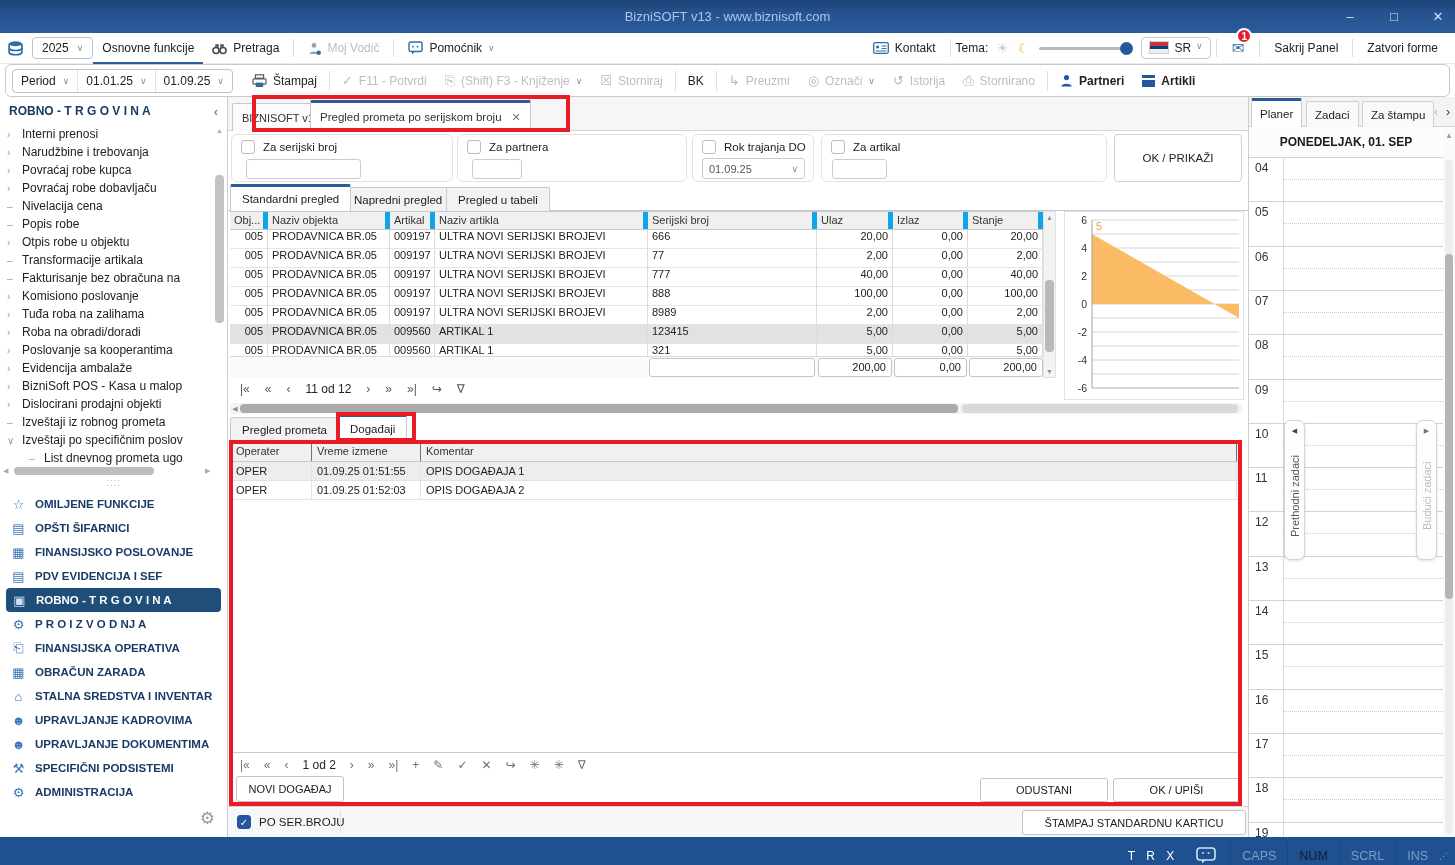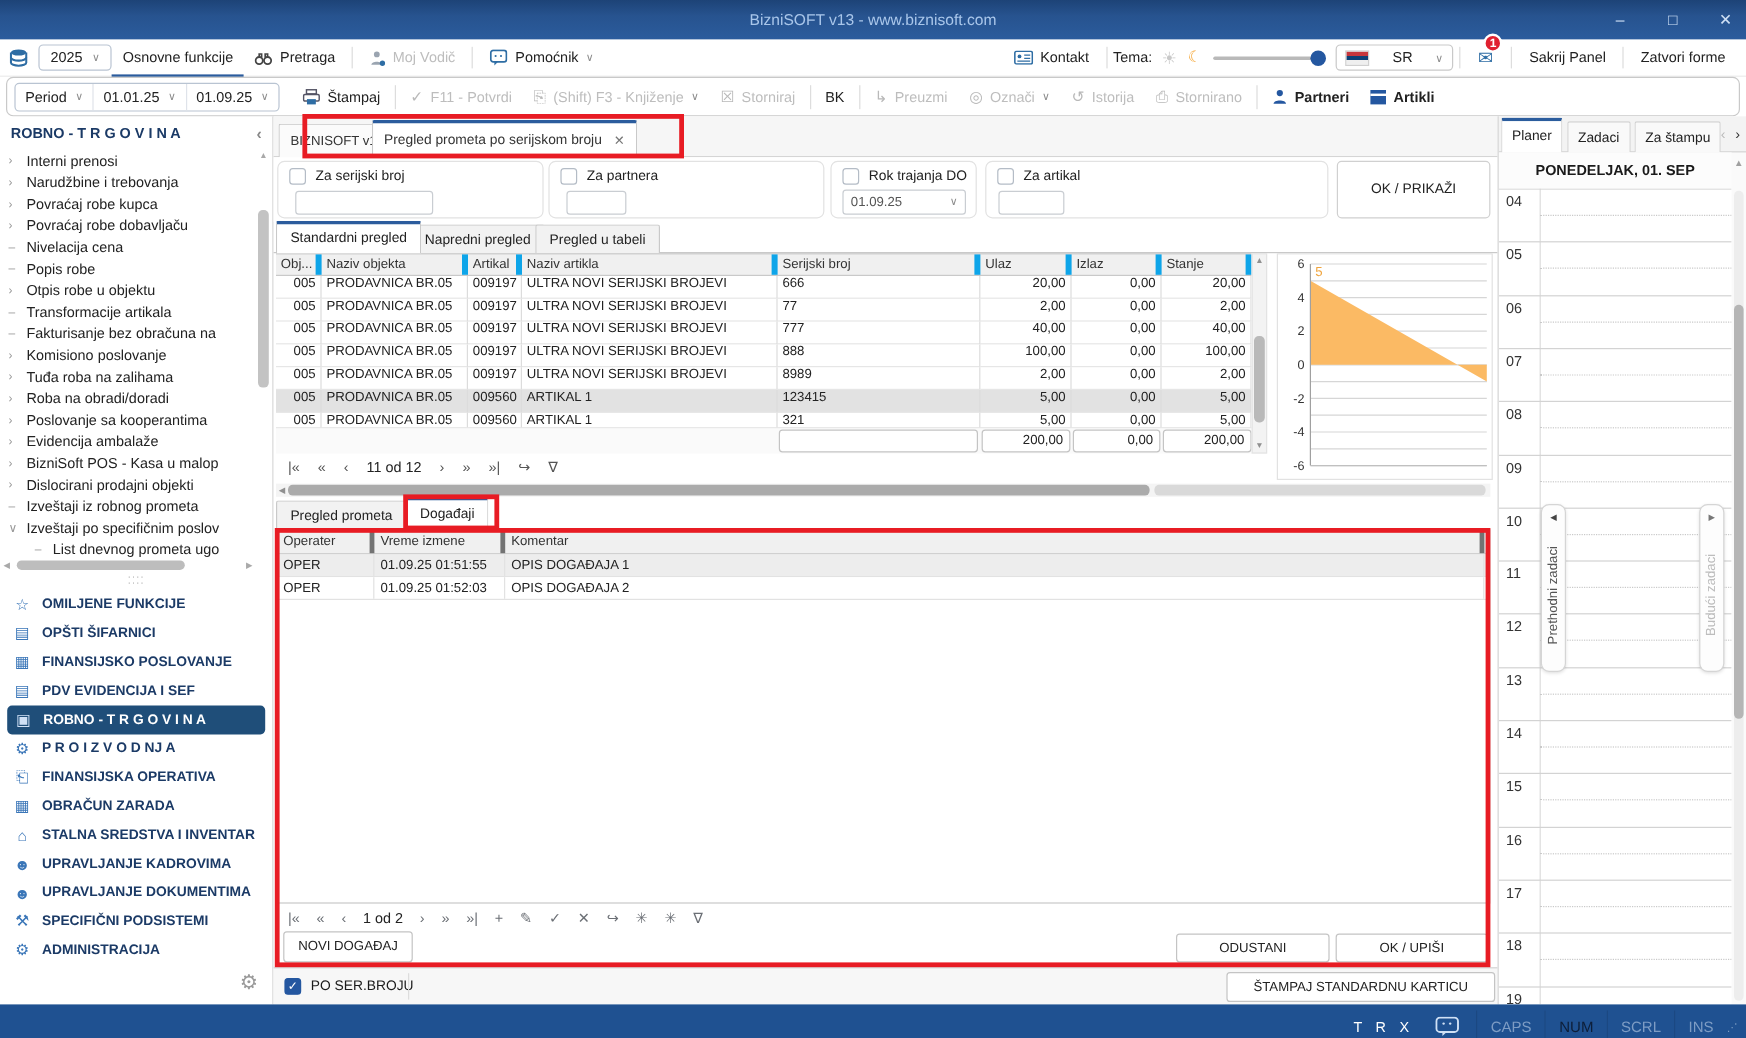--- a/index.html
+++ b/index.html
@@ -21,21 +21,21 @@
   .mb-item.active { border-bottom:2px solid #2b5c9d; padding-top:2px; }
   .disabled { color:#bdbdbd !important; }
   .ddn { color:#8b8b8b; font-size:9px; }
   .mb-right { margin-left:auto; display:flex; align-items:center; padding-right:8px; }
   .slider { width:92px; height:3px; background:#b9b9b9; border-radius:2px; position:relative; margin:0 10px; }
   .slider .knob { position:absolute; right:-2px; top:-5px; width:13px; height:13px; border-radius:50%; background:#2457a0; }
   .sun { color:#c9c9c9; font-size:14px; }
   .moon { color:#f5a83a; font-size:13px; }
   .flag { width:20px; height:13px; display:inline-block; border:1px solid #d0d0d0;
     background:linear-gradient(180deg,#c6363c 0 33%,#0c4076 33% 66%,#efefef 66% 100%); }
-  .lang-box { border:1px solid #c9c9c9; border-radius:4px; padding:3px 7px; display:flex; align-items:flex-end; gap:19px; }
+  .lang-box { border:1px solid #c9c9c9; border-radius:4px; padding:3px 7px; display:flex; align-items:flex-start; gap:5px; }
   .mail-wrap { position:relative; margin:0 10px; color:#2e6da4; font-size:15px; }
   .badge { position:absolute; top:-11px; right:-8px; background:#e02030; color:#fff; border-radius:50%; min-width:16px; height:16px; font-size:10px; line-height:13px; text-align:center; border:2px solid #fff; font-weight:bold; }
 
   
   #toolbar { position:absolute; top:64px; left:0; width:1455px; height:33px; padding:0 5px; }
   .tb-inner { border:1px solid #c9c9c9; border-radius:6px; background:#fff; height:33px; display:flex; align-items:center; padding:0 6px; }
   .period-group { display:flex; border:1px solid #b9c4d2; border-radius:4px; overflow:hidden; margin-right:10px; }
   .pg-cell { padding:4px 8px; display:flex; gap:7px; align-items:center; border-left:1px solid #dfe3ea; }
   .pg-cell:first-child { border-left:none; }
   .tbi { display:flex; align-items:center; gap:6px; padding:0 9px; white-space:nowrap; }
@@ -110,21 +110,21 @@
   .h-scroll .arr { font-size:7px; color:#909090; width:10px; text-align:center; }
   .h-thumb { width:718px; height:9px; background:#ababab; border-radius:4px; }
   .h-rest { flex:1; height:9px; background:#d9d9d9; border-radius:4px; margin:0 4px; }
 
   .lower-tabs { position:absolute; top:317px; left:0; height:27px; }
   .ltab { position:absolute; bottom:0; height:24px; padding:0 11px; display:flex; align-items:center; border:1px solid #c9c9c9; border-bottom:none; background:#f2f2f2; font-size:11.5px; border-radius:2px 2px 0 0; white-space:nowrap; }
   .ltab.active { background:#fff; border-top:3px solid #2b5c9d; height:27px; z-index:2; }
 
   .events-panel { position:absolute; top:344px; left:2px; width:1012px; height:312px; border:1px solid #c9c9c9; background:#fff; }
   .e-header { display:flex; height:20px; background:#f0f0f0; border-bottom:1px solid #c9c9c9; font-size:11px; color:#333; }
-  .e-h-cell { padding:3px 5px; border-right:4px solid #737373; overflow:hidden; white-space:nowrap; flex:none; }
+  .e-h-cell { padding:3px 5px; border-right:1px solid #737373; overflow:hidden; white-space:nowrap; flex:none; }
   .e-row { display:flex; height:19px; font-size:11px; border-bottom:1px solid #e2e2e2; background:#fff; }
   .e-row.first { background:#ededed; }
   .e-cell { padding:2.5px 5px; border-right:1px solid #e2e2e2; overflow:hidden; white-space:nowrap; flex:none; }
 
   .events-toolbar { position:absolute; top:656px; left:2px; width:1012px; height:23px; display:flex; align-items:center; gap:14px; padding-left:10px; font-size:12px; color:#6b6f75; }
   .events-toolbar .lbl { color:#222; }
 
   .btn { border:1px solid #c4c4c4; border-radius:3px; background:#fff; font-size:11px; display:flex; align-items:center; justify-content:center; color:#222; white-space:nowrap; }
   #novi-btn { position:absolute; left:8px; top:679px; width:108px; height:26px; }
   #odustani-btn { position:absolute; left:752px; top:681px; width:128px; height:24px; }

